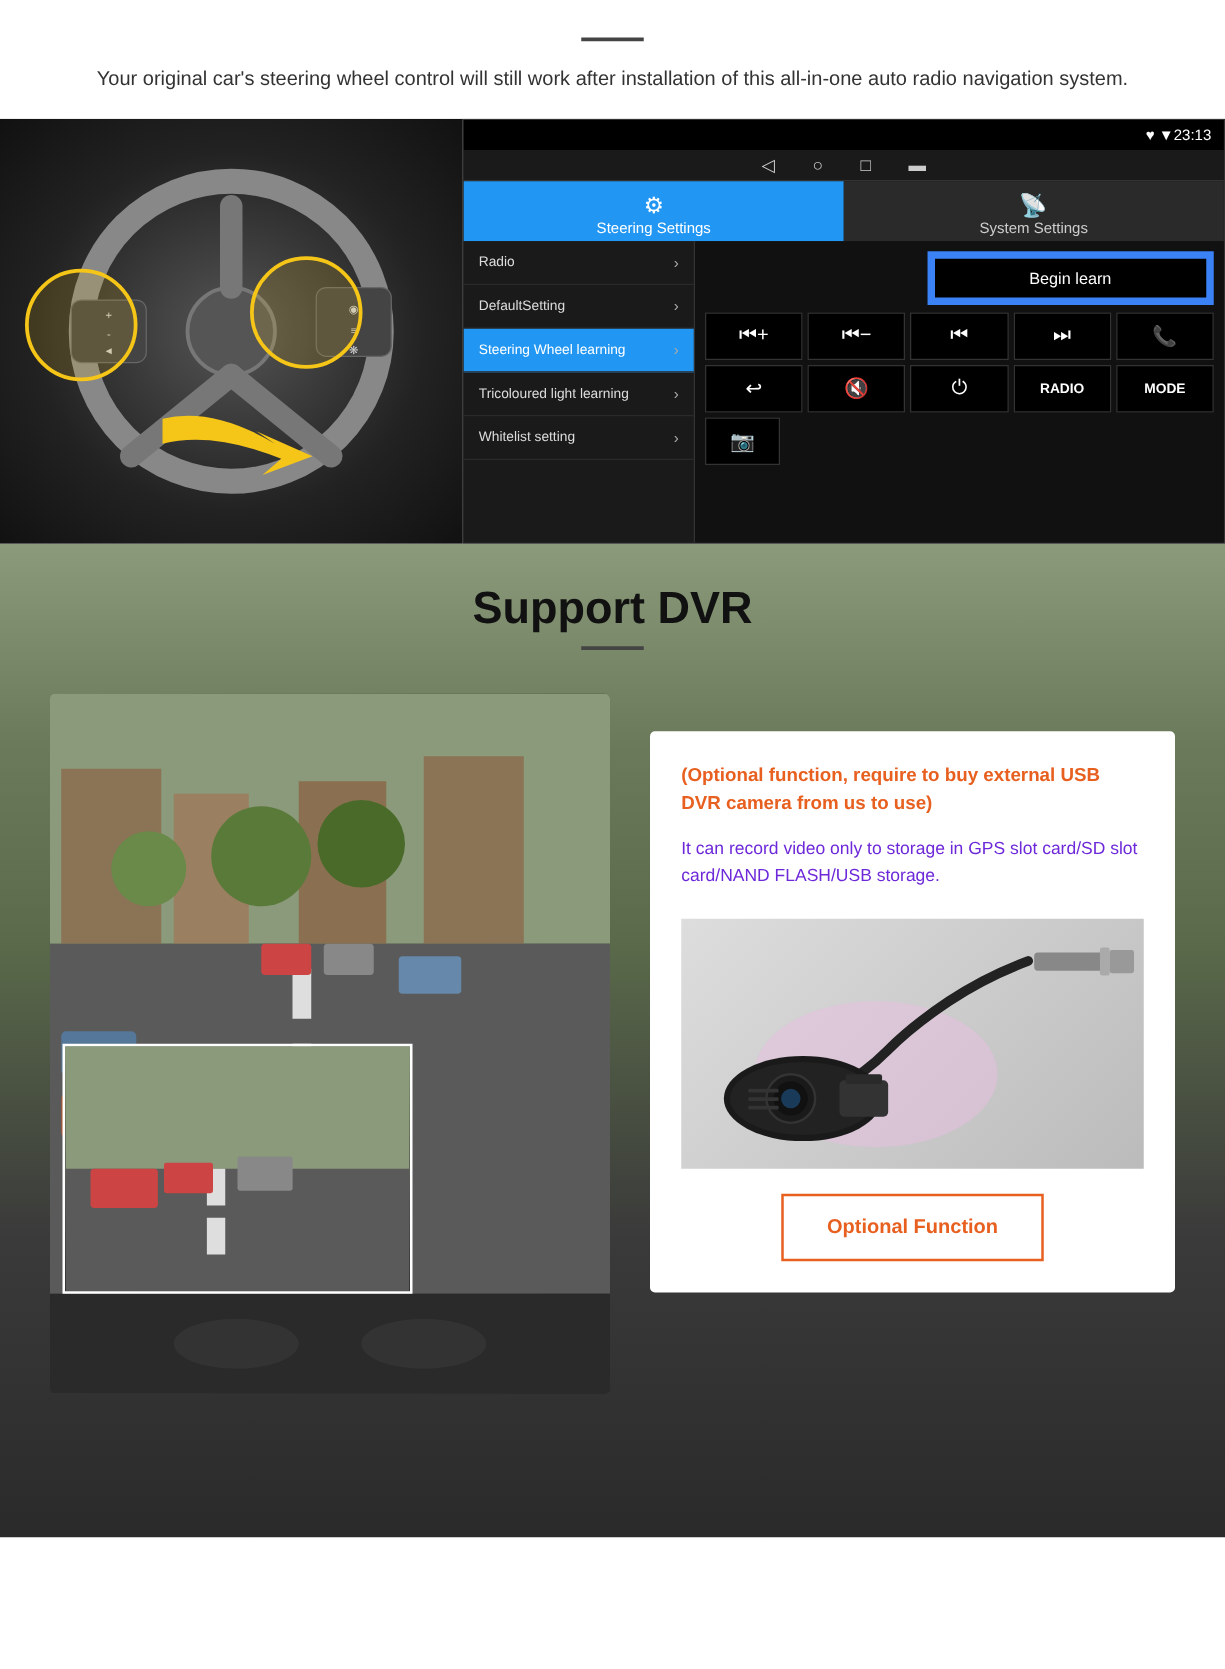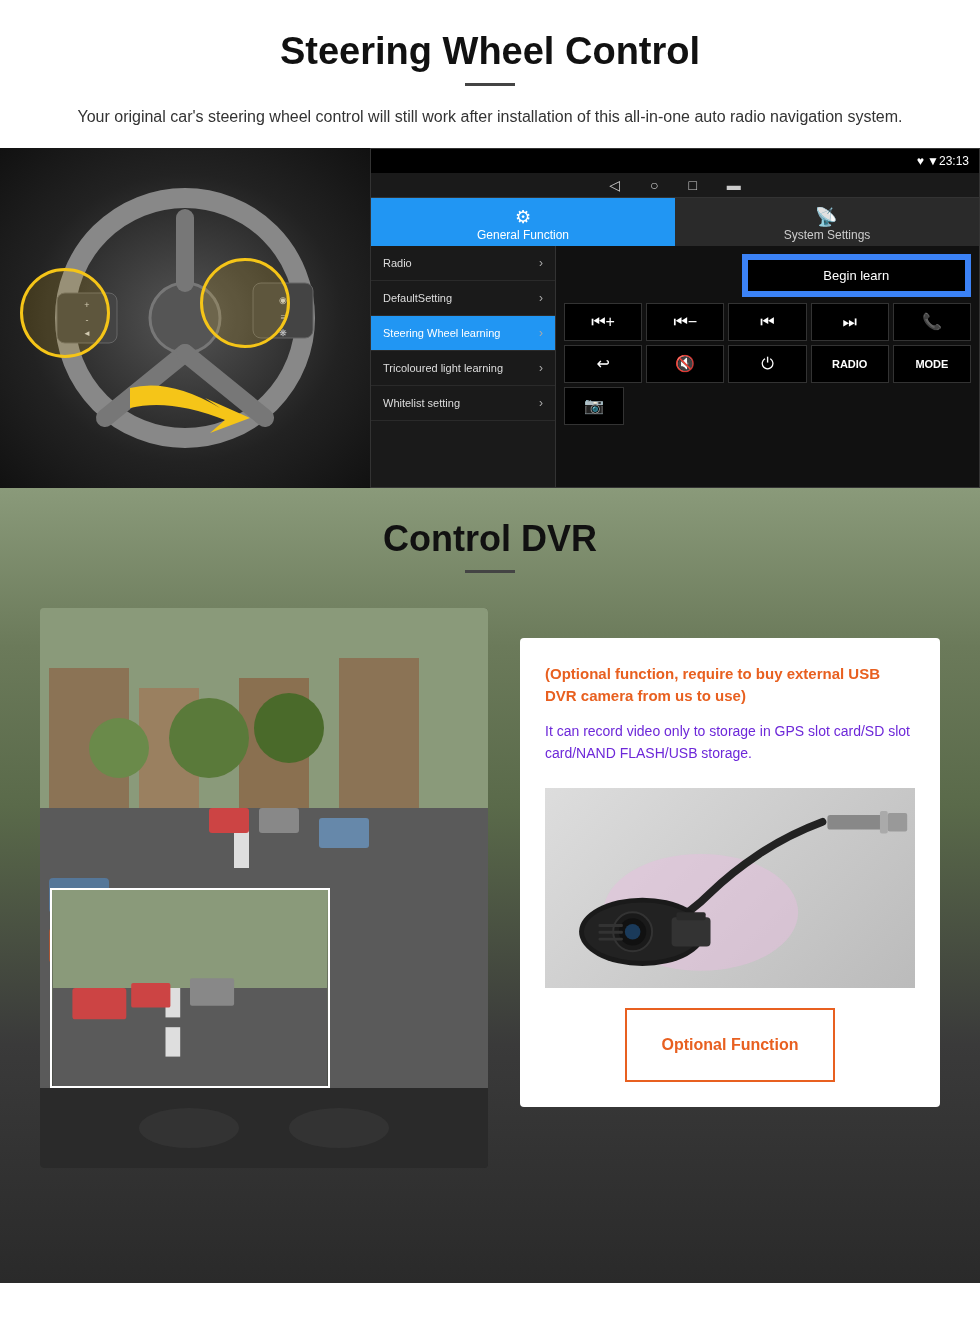--- a/index.html
+++ b/index.html
@@ -332,32 +332,31 @@
       justify-content: center;
     }
     
     .optional-function-btn {
       display: block;
       width: fit-content;
       margin: 0 auto;
       border: 2px solid #e86020;
       color: #e86020;
       background: #fff;
-      padding: 26px 35px;
+      padding: 16px 35px;
       font-size: 16px;
       font-weight: bold;
       cursor: pointer;
       text-align: center;
     }
   </style>
 </head>
 <body>
 
 <div class="section-steering">
-  <h1>Steering Wheel Control</h1>
   <div class="divider"></div>
   <p>Your original car's steering wheel control will still work after installation of this all-in-one auto radio navigation system.</p>
 </div>
 
 <div class="steering-composite">
 
   <div class="steering-photo">
     <div class="steering-photo-inner">
 
       <svg class="steering-wheel-svg" viewBox="0 0 300 280">
@@ -400,21 +399,21 @@
     <div class="android-nav-bar">
       <span class="nav-btn">◁</span>
       <span class="nav-btn">○</span>
       <span class="nav-btn">□</span>
       <span class="nav-btn">▬</span>
     </div>
 
     <div class="android-tabs">
       <div class="tab-general">
         <span class="tab-icon">⚙</span>
-        <span>General Function</span>
+        <span>Steering Settings</span>
       </div>
       <div class="tab-system">
         <span class="tab-icon">📡</span>
         <span>System Settings</span>
       </div>
     </div>
 
     <div class="android-content">
 
       <div class="menu-list">
@@ -469,21 +468,21 @@
         </div>
       </div>
     </div>
   </div>
 </div>
 
 <div class="section-dvr">
   <div class="dvr-bg"></div>
 
   <div class="dvr-title-area">
-    <h2>Control DVR</h2>
+    <h2>Support DVR</h2>
     <div class="divider"></div>
   </div>
 
   <div class="dvr-content">
 
     <div class="dvr-left">
       <div class="dvr-main-photo">
         <div class="road-scene">
           <svg width="100%" height="100%" viewBox="0 0 450 560" preserveAspectRatio="xMidYMid slice">
 

